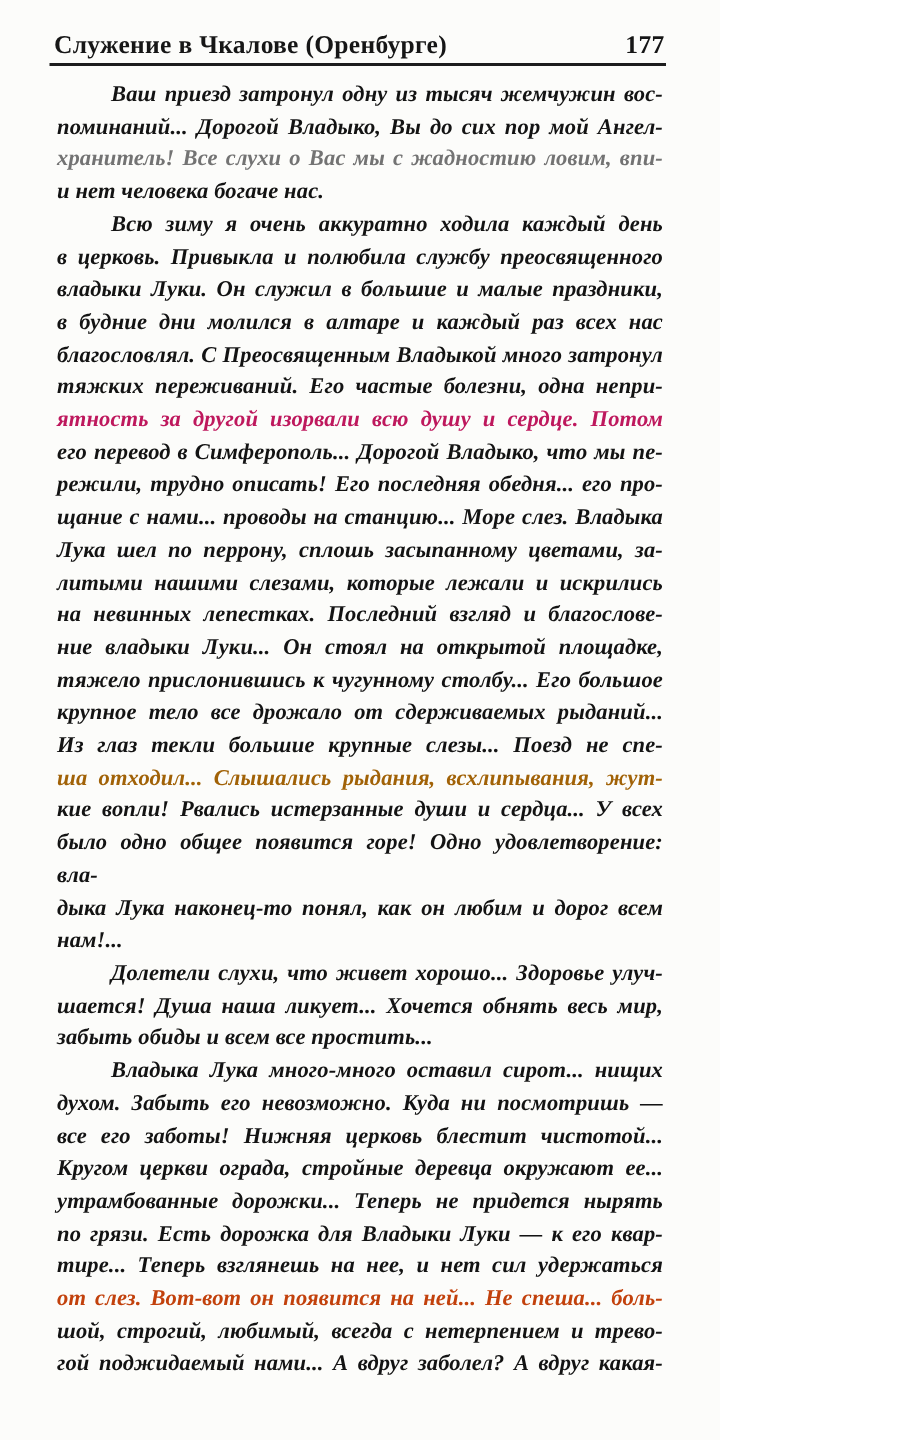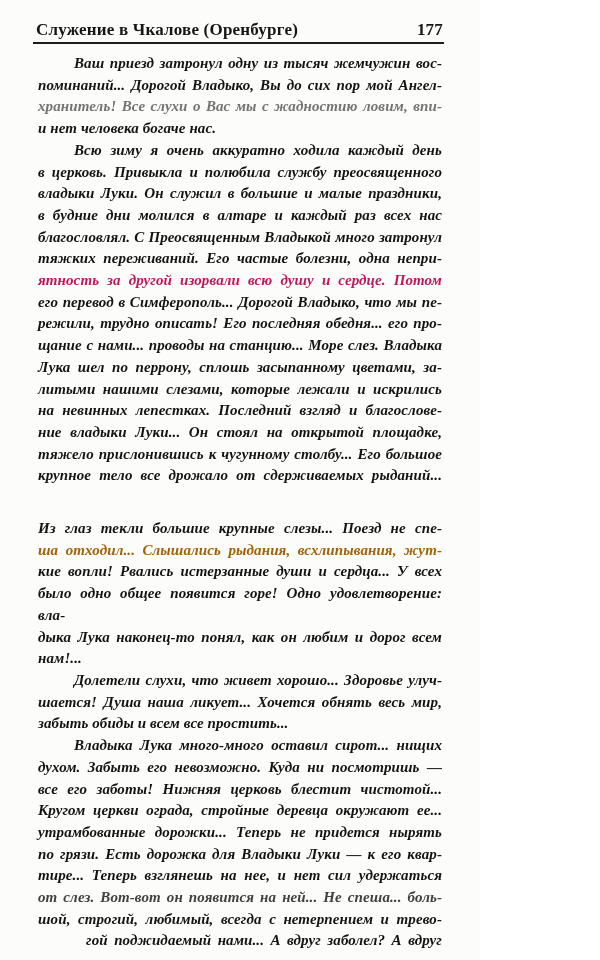--- a/index.html
+++ b/index.html
@@ -82,38 +82,38 @@
         <div class="line" style="color: #be185d;">ятность за другой изорвали всю душу и сердце. Потом</div>
         <div class="line" style="color: rgb(19, 19, 19);">его перевод в Симферополь... Дорогой Владыко, что мы пе-</div>
         <div class="line" style="color: rgb(19, 19, 19);">режили, трудно описать! Его последняя обедня... его про-</div>
         <div class="line" style="color: rgb(19, 19, 19);">щание с нами... проводы на станцию... Море слез. Владыка</div>
         <div class="line" style="color: rgb(19, 19, 19);">Лука шел по перрону, сплошь засыпанному цветами, за-</div>
         <div class="line" style="color: rgb(19, 19, 19);">литыми нашими слезами, которые лежали и искрились</div>
         <div class="line" style="color: rgb(19, 19, 19);">на невинных лепестках. Последний взгляд и благослове-</div>
         <div class="line" style="color: rgb(19, 19, 19);">ние владыки Луки... Он стоял на открытой площадке,</div>
         <div class="line" style="color: rgb(19, 19, 19);">тяжело прислонившись к чугунному столбу... Его большое</div>
         <div class="line" style="color: rgb(19, 19, 19);">крупное тело все дрожало от сдерживаемых рыданий...</div>
-        <div class="line" style="color: rgb(19, 19, 19); margin-top: 31px;">Из глаз текли большие крупные слезы... Поезд не спе-</div>
+        <div class="line" style="color: rgb(19, 19, 19);">Из глаз текли большие крупные слезы... Поезд не спе-</div>
         <div class="line" style="color: #a16207;">ша отходил... Слышались рыдания, всхлипывания, жут-</div>
         <div class="line" style="color: rgb(19, 19, 19);">кие вопли! Рвались истерзанные души и сердца... У всех</div>
         <div class="line" style="color: rgb(19, 19, 19);">было одно общее появится горе! Одно удовлетворение: вла-</div>
         <div class="line" style="color: rgb(19, 19, 19);">дыка Лука наконец-то понял, как он любим и дорог всем</div>
         <div class="line end" style="color: rgb(19, 19, 19);">нам!...</div>
       </div>
       <div class="paragraph">
         <div class="line first" style="color: rgb(19, 19, 19);">Долетели слухи, что живет хорошо... Здоровье улуч-</div>
         <div class="line" style="color: rgb(19, 19, 19);">шается! Душа наша ликует... Хочется обнять весь мир,</div>
         <div class="line end" style="color: rgb(19, 19, 19);">забыть обиды и всем все простить...</div>
       </div>
       <div class="paragraph">
         <div class="line first" style="color: rgb(19, 19, 19);">Владыка Лука много-много оставил сирот... нищих</div>
         <div class="line" style="color: rgb(19, 19, 19);">духом. Забыть его невозможно. Куда ни посмотришь —</div>
         <div class="line" style="color: rgb(19, 19, 19);">все его заботы! Нижняя церковь блестит чистотой...</div>
         <div class="line" style="color: rgb(19, 19, 19);">Кругом церкви ограда, стройные деревца окружают ее...</div>
         <div class="line" style="color: rgb(19, 19, 19);">утрамбованные дорожки... Теперь не придется нырять</div>
         <div class="line" style="color: rgb(19, 19, 19);">по грязи. Есть дорожка для Владыки Луки — к его квар-</div>
         <div class="line" style="color: rgb(19, 19, 19);">тире... Теперь взглянешь на нее, и нет сил удержаться</div>
-        <div class="line" style="color: #404040; font-family: Liberation Serif, serif;">от слез. Вот-вот он появится на ней... Не спеша... боль-</div>
+        <div class="line" style="color: #c2410c; font-family: Liberation Serif, serif;">от слез. Вот-вот он появится на ней... Не спеша... боль-</div>
         <div class="line" style="color: rgb(19, 19, 19);">шой, строгий, любимый, всегда с нетерпением и трево-</div>
-        <div class="line" style="color: rgb(19, 19, 19); margin-left: 48px;">гой поджидаемый нами... А вдруг заболел? А вдруг какая-</div>
+        <div class="line" style="color: rgb(19, 19, 19);">гой поджидаемый нами... А вдруг заболел? А вдруг какая-</div>
       </div>
     </div>
 </div>
 
 </body></html>

